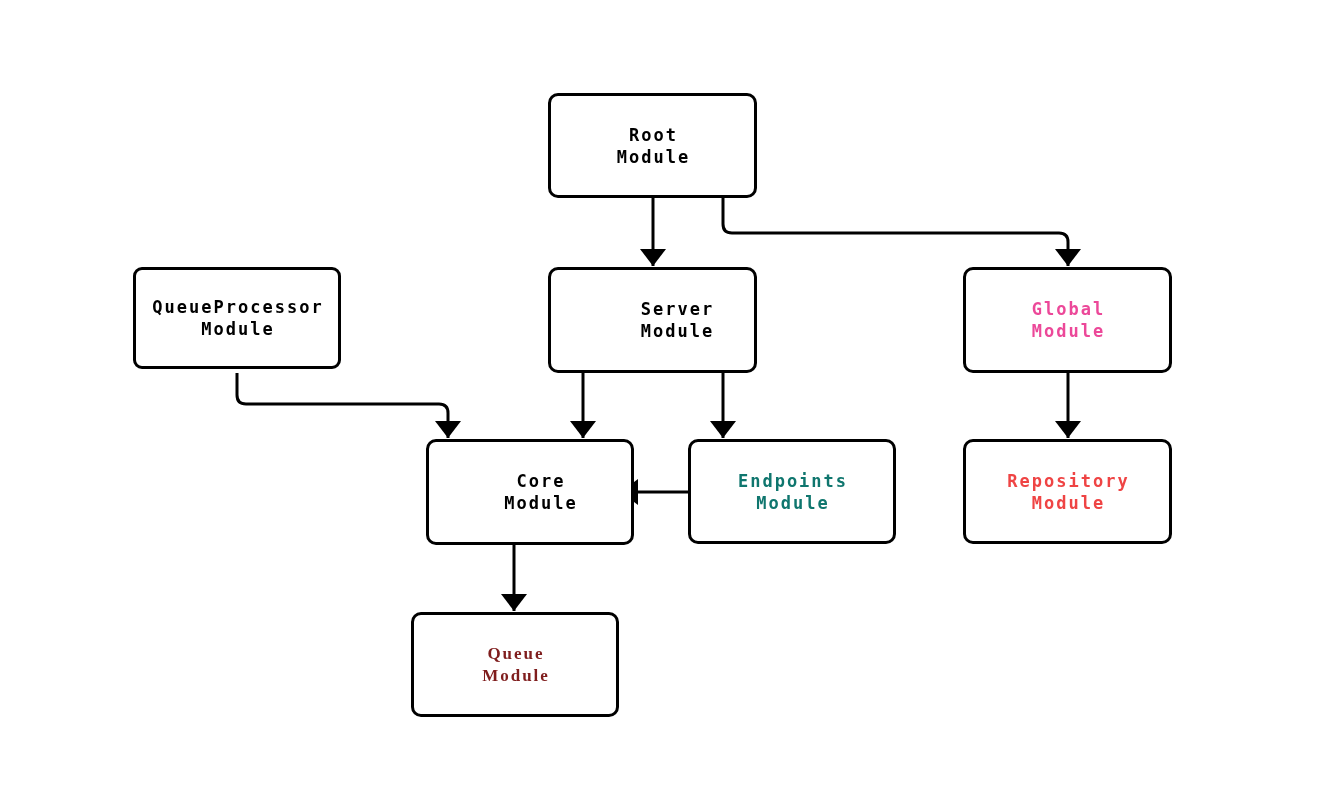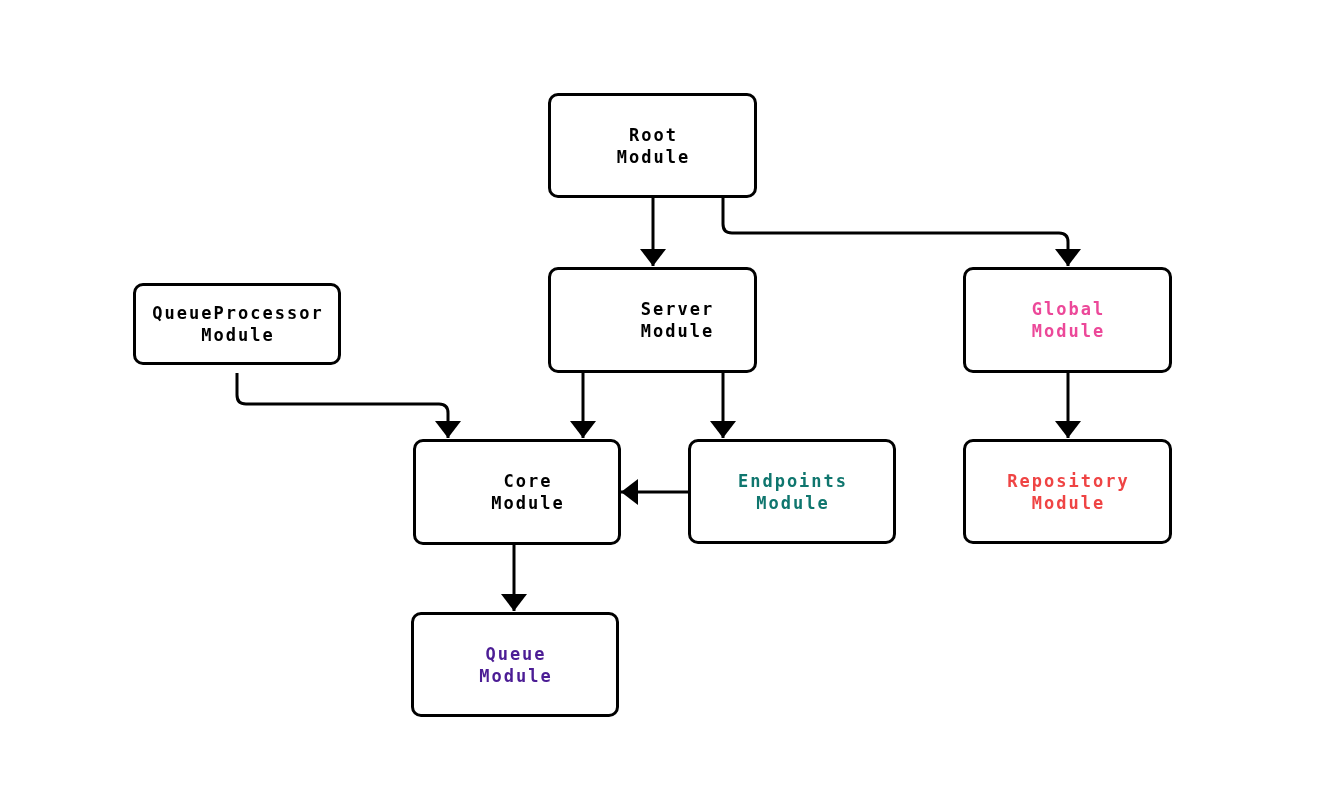--- a/index.html
+++ b/index.html
@@ -72,42 +72,42 @@
       <path class="edge" d="M 723 373 L 723 438" stroke="#000000" marker-end="url(#arrowhead)"></path>
       <path class="edge" d="M 688 492 L 621 492" stroke="#000000" marker-end="url(#arrowhead)"></path>
       <path class="edge" d="M 1068 373 L 1068 438" stroke="#000000" marker-end="url(#arrowhead)"></path>
       <path class="edge" d="M 514 545 L 514 611" stroke="#000000" marker-end="url(#arrowhead)"></path>
     </svg>
   <div class="nodes-layer">
       <div class="node" style="left: 548px; top: 93px; width: 209px; height: 105px; background: rgb(255, 255, 255); border-color: rgb(0, 0, 0); color: rgb(0, 0, 0);">
         <span>Root</span>
         <span>Module</span>
       </div>
-      <div class="node" style="left: 133px; top: 283px; width: 208px; height: 82px; background: rgb(255, 255, 255); border-color: rgb(0, 0, 0); color: rgb(0, 0, 0);">
+      <div class="node" style="left: 133px; top: 267px; width: 208px; height: 102px; background: rgb(255, 255, 255); border-color: rgb(0, 0, 0); color: rgb(0, 0, 0); border-radius: 9px;">
         <span>QueueProcessor</span>
         <span>Module</span>
       </div>
       <div class="node" style="left: 548px; top: 267px; width: 209px; height: 106px; background: rgb(255, 255, 255); border-color: rgb(0, 0, 0); color: rgb(0, 0, 0); padding-left: 48px;">
         <span>Server</span>
         <span>Module</span>
       </div>
       <div class="node" style="left: 963px; top: 267px; width: 209px; height: 106px; background: rgb(255, 255, 255); border-color: rgb(0, 0, 0); color: #ec4899;">
         <span>Global</span>
         <span>Module</span>
       </div>
-      <div class="node" style="left: 413px; top: 439px; width: 208px; height: 106px; background: rgb(255, 255, 255); border-color: rgb(0, 0, 0); color: rgb(0, 0, 0); padding-left: 20px;">
+      <div class="node" style="left: 426px; top: 439px; width: 208px; height: 106px; background: rgb(255, 255, 255); border-color: rgb(0, 0, 0); color: rgb(0, 0, 0); padding-left: 20px;">
         <span>Core</span>
         <span>Module</span>
       </div>
       <div class="node" style="left: 688px; top: 439px; width: 208px; height: 105px; background: rgb(255, 255, 255); border-color: rgb(0, 0, 0); color: #0f766e;">
         <span>Endpoints</span>
         <span>Module</span>
       </div>
       <div class="node" style="left: 963px; top: 439px; width: 209px; height: 105px; background: rgb(255, 255, 255); border-color: rgb(0, 0, 0); color: #ef4444;">
         <span>Repository</span>
         <span>Module</span>
       </div>
-      <div class="node" style="left: 411px; top: 612px; width: 208px; height: 105px; background: rgb(255, 255, 255); border-color: rgb(0, 0, 0); color: #4c1d95;">
+      <div class="node" style="left: 411px; top: 612px; width: 208px; height: 105px; background: rgb(255, 255, 255); border-color: rgb(0, 0, 0); color: #7f1d1d; font-family: Liberation Serif, serif;">
         <span>Queue</span>
         <span>Module</span>
       </div>
     </div>
 </div>
 
 </body></html>

